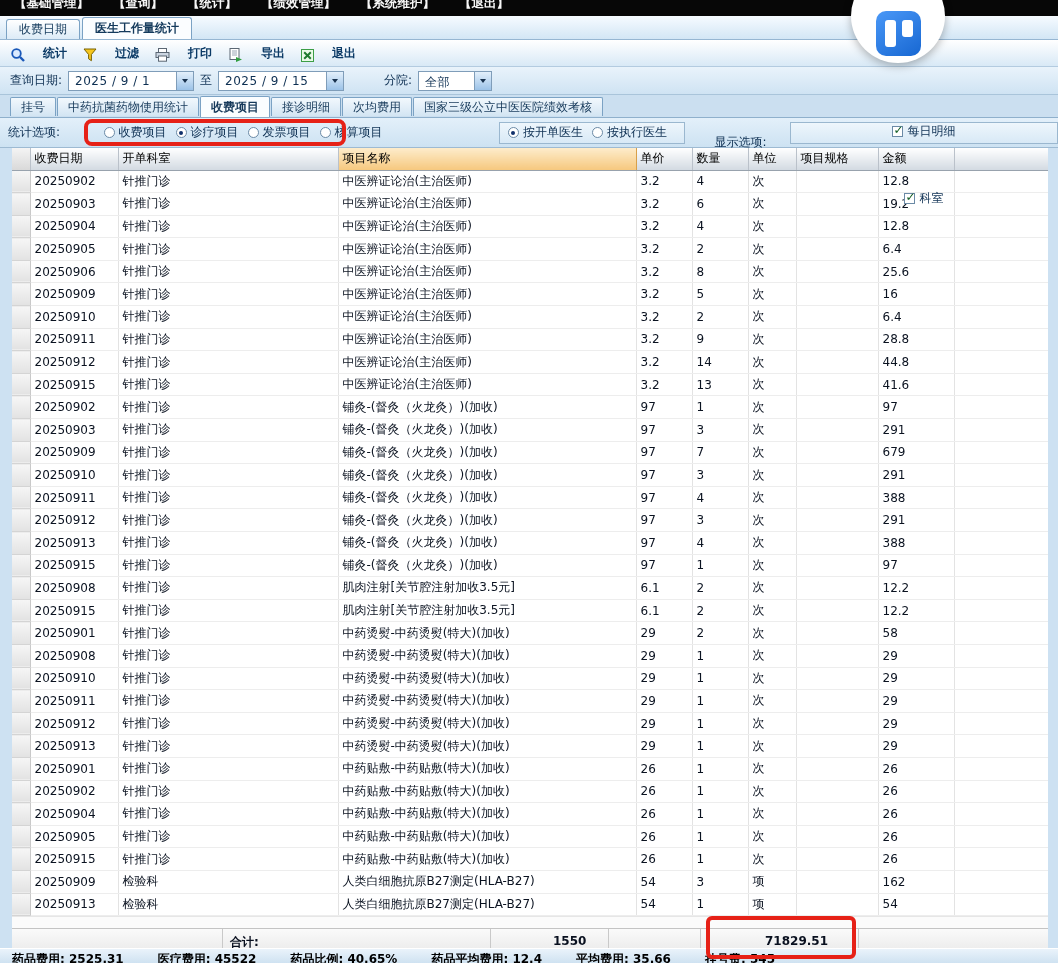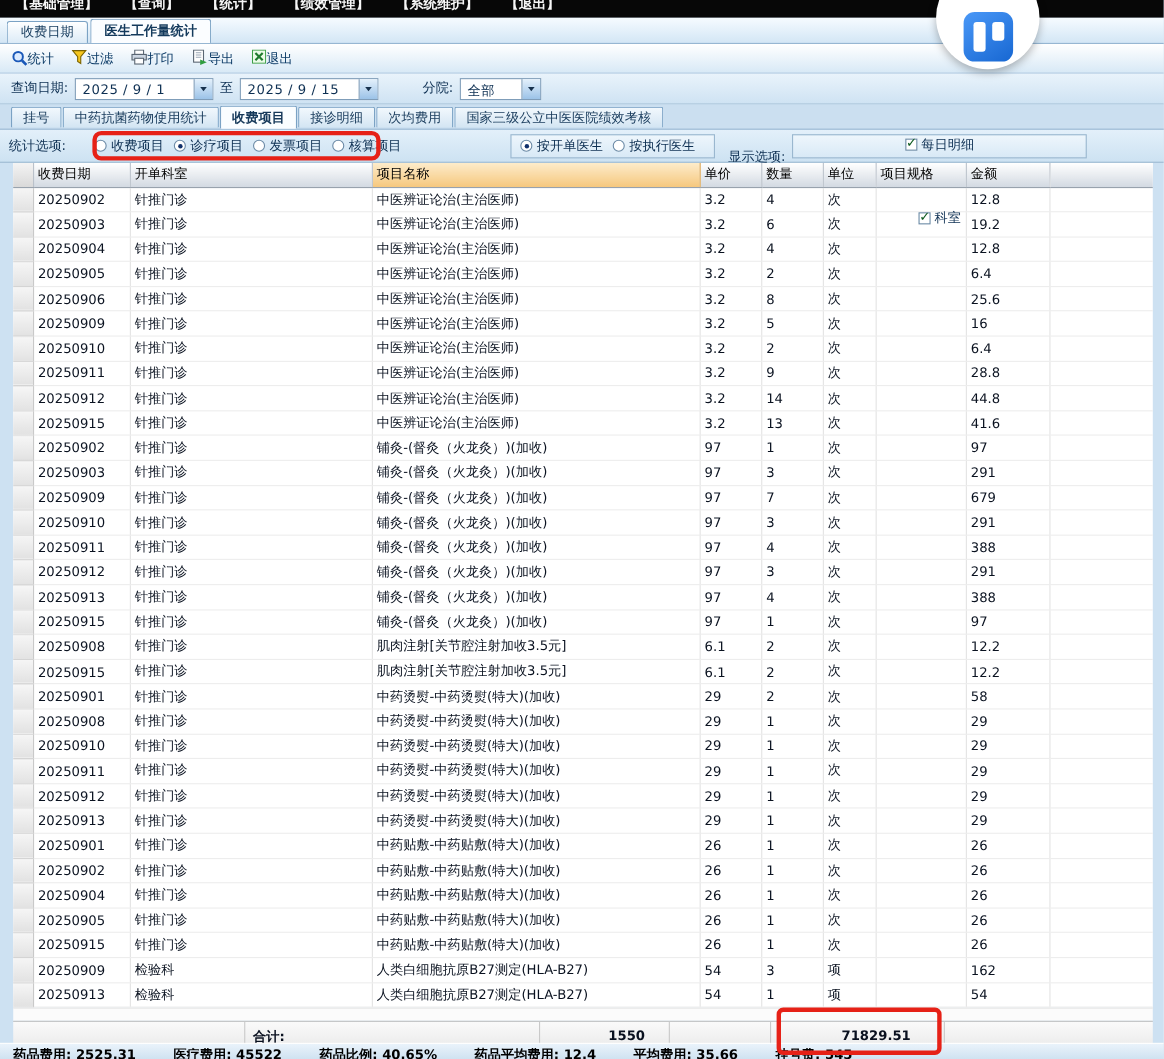--- a/index.html
+++ b/index.html
@@ -16,41 +16,41 @@
   
   .tabstrip1 { height:24px; background:linear-gradient(#f6fbff,#d3e6f5);
     display:flex; align-items:flex-end; padding-left:6px; border-bottom:1px solid #96b6d2; }
   .tab1 { height:20px; line-height:19px; padding:0 12px; margin-right:2px; color:#143a5c;
     background:linear-gradient(#ffffff,#dcebf7); border:1px solid #7ba2c4; border-bottom:none;
     border-radius:3px 3px 0 0; white-space:nowrap; }
   .tab1.active { background:#fbfdff; font-weight:bold; height:22px; line-height:21px; }
   
   .toolbar { height:27px; background:linear-gradient(#ffffff,#d8e9f6); border-bottom:1px solid #b3cbe0;
     display:flex; align-items:center; gap:16px; padding-left:10px; color:#0b3a66; }
-  .tool { display:flex; align-items:flex-start; gap:0; cursor:default; }
+  .tool { display:flex; align-items:flex-end; gap:18px; cursor:default;font-weight:bold; }
   
   .queryrow { height:28px; background:linear-gradient(#e9f3fb,#cfe3f3); border-bottom:1px solid #a9c4da;
     display:flex; align-items:center; padding-left:10px; gap:6px; color:#0d2f52; }
   .combo { height:20px; background:#fff; border:1px solid #7f9db9; display:flex; align-items:stretch; }
   .combo .val { flex:1; padding:2px 5px 0 6px; letter-spacing:0.5px; white-space:nowrap; overflow:hidden; }
   .combo .dd { width:17px; background:linear-gradient(#e3f0fb,#9cc3e8); border-left:1px solid #7f9db9;
     display:flex; align-items:center; justify-content:center; }
   .arrow-down { width:0; height:0; border-left:3.5px solid transparent; border-right:3.5px solid transparent;
     border-top:4px solid #17314d; }
   .w-date { width:126px; } .w-branch { width:74px; }
   
   .tabstrip2 { height:23px; background:#cbdff0; display:flex; align-items:flex-end; padding-left:10px;
     border-bottom:1px solid #8fb0cc; }
   .tab2 { height:19px; line-height:18px; padding:0 10px; margin-right:1px; color:#16395a;
     background:linear-gradient(#f2f8fd,#d3e5f3); border:1px solid #7ba2c4; border-bottom:none;
     border-radius:2px 2px 0 0; white-space:nowrap; }
   .tab2.active { background:#fafdff; font-weight:bold; height:21px; line-height:20px; }
   
   .optionsrow { height:30px; background:linear-gradient(#e3f0fa,#cde2f2); border-bottom:1px solid #9dbad2;
-    display:flex; align-items:center; padding-left:8px; position:relative; color:#0d2f52; }
+    display:flex; align-items:center; padding-left:8px; position:relative; color:#0d2f52;justify-content:space-between; }
   .radios { display:flex; align-items:center; }
   .radio { display:flex; align-items:center; gap:4px; margin-right:9px; white-space:nowrap; }
   .rdot { width:11px; height:11px; border-radius:50%; background:#fff; border:1px solid #6b8aa6; position:relative; flex:0 0 auto; }
   .radio.selected .rdot::after { content:""; position:absolute; inset:2.5px; border-radius:50%; background:#10306b; }
   .checkbox { display:flex; align-items:center; gap:4px; white-space:nowrap; }
   .cbox { width:11px; height:11px; background:#fff; border:1px solid #6b8aa6; position:relative; flex:0 0 auto; }
   .checkbox.checked .cbox::after { content:"\2713"; position:absolute; top:-4px; left:0; font-size:12px;
     font-weight:bold; color:#0d5a1e; }
   .group-panel { border:1px solid #9ab7cf; background:linear-gradient(#eef6fc,#d8e9f6); height:22px;
     display:flex; align-items:center; padding:0 8px; }

